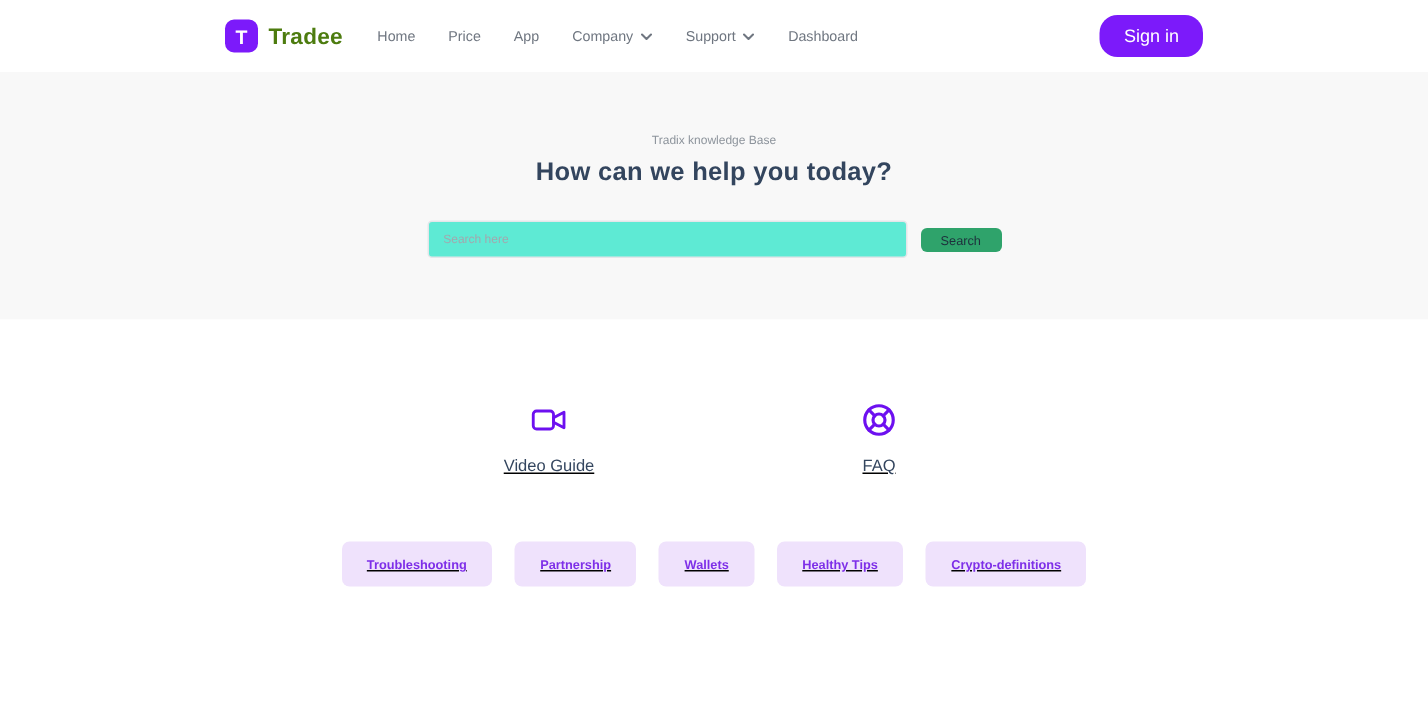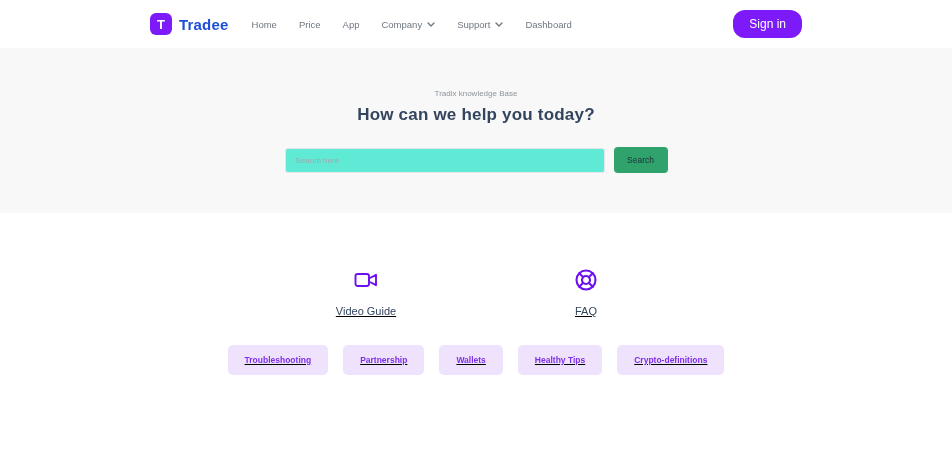--- a/index.html
+++ b/index.html
@@ -5,50 +5,50 @@
   * { margin:0; padding:0; box-sizing:border-box; }
   html,body { width:952px; height:474px; background:#ffffff; overflow:hidden;
     font-family:"Liberation Sans", sans-serif; }
 
   
   .navbar { height:48px; background:#ffffff; display:flex; align-items:center; justify-content:center; }
   .nav-inner { width:652px; display:flex; align-items:center; }
   .logo { display:flex; align-items:center; gap:7px; cursor:pointer; }
   .logo-mark { width:22px; height:22px; background:#7c1afa; border-radius:6px;
     color:#ffffff; font-weight:bold; font-size:13px; display:flex; align-items:center; justify-content:center; }
-  .brand-name { font-size:15px; font-weight:bold; color:#1d4ed8; letter-spacing:.2px; }
+  .brand-name { font-size:15px; font-weight:bold; color:#4d7c0f; letter-spacing:.2px; }
   .nav-links { display:flex; align-items:center; margin-left:12px; }
   .nav-link { padding:0 11px; font-size:9.5px; color:#6f7680; display:flex; align-items:center; gap:5px; cursor:pointer; white-space:nowrap; }
   .chev { display:inline-flex; margin-top:1px; }
   .signin { margin-left:auto; background:#7c1afa; color:#ffffff; font-size:12px;
     padding:7px 16px; border:none; border-radius:12px; cursor:pointer; font-family:inherit; }
 
   
   .hero { height:165px; background:#f8f8f8; display:flex; flex-direction:column; align-items:center; padding-top:41px; }
   .eyebrow { font-size:8px; color:#8d949c; }
   .hero-title { font-size:17px; font-weight:bold; color:#33455e; margin-top:7px; letter-spacing:.2px; }
   .search-row { margin-top:22px; display:flex; align-items:center; gap:9px; }
   .search-input { width:320px; height:25px; border:1px solid #e4e6e9; border-radius:3px;
     background:#5eead4; padding:0 10px; font-size:8px; color:#444; outline:none; font-family:inherit; }
   .search-input::placeholder { color:#a2a8ae; }
-  .search-btn { width:54px; height:26px; background:#2fa36b; border:none; border-radius:4px;
+  .search-btn { width:54px; height:16px; background:#2fa36b; border:none; border-radius:4px;
     color:#1e2f3c; font-size:8.5px; cursor:pointer; font-family:inherit; }
 
   
   .features-section { background:#ffffff; padding-top:55px;text-decoration:underline; }
   .features { display:flex; justify-content:center; gap:60px; }
   .feature { width:160px; display:flex; flex-direction:column; align-items:center; gap:13px; cursor:pointer; }
   .feature svg { width:24px; height:24px; stroke:#6d10f0; fill:none; stroke-width:1.9;
     stroke-linecap:round; stroke-linejoin:round; }
   .feature-label { font-size:11px; color:#33455e; }
 
   
   .topics { margin-top:28px; display:flex; justify-content:center; gap:15px; }
   .chip { height:30px; background:#efe2fc; border-radius:5px; display:flex; align-items:center;
-    padding:0 17px; font-size:8.5px; font-weight:bold; color:#7e2fe8; cursor:pointer; white-space:nowrap; }
+    padding:0 17px; font-size:8.5px; font-weight:bold; color:#7e2fe8; cursor:pointer; white-space:nowrap;margin-top:16px; }
 </style>
 </head>
 <body>
 
 <header class="navbar">
   <div class="nav-inner">
 
     <div class="logo">
       <div class="logo-mark">T</div>
       <div class="brand-name">Tradee</div>

